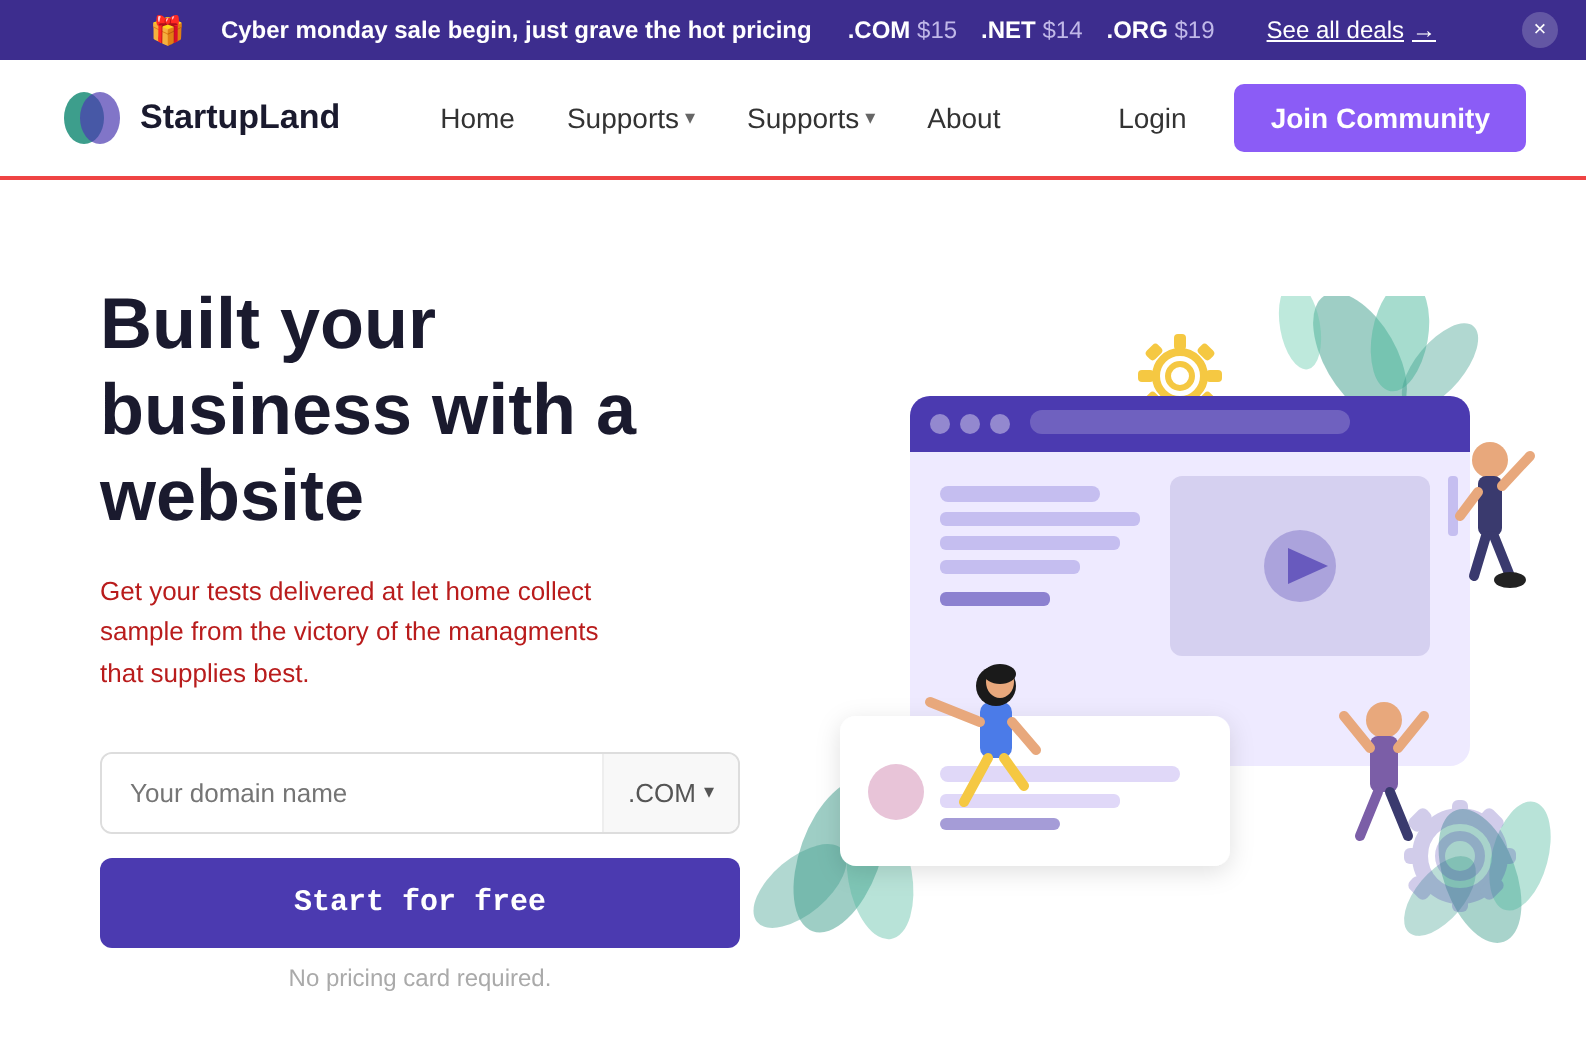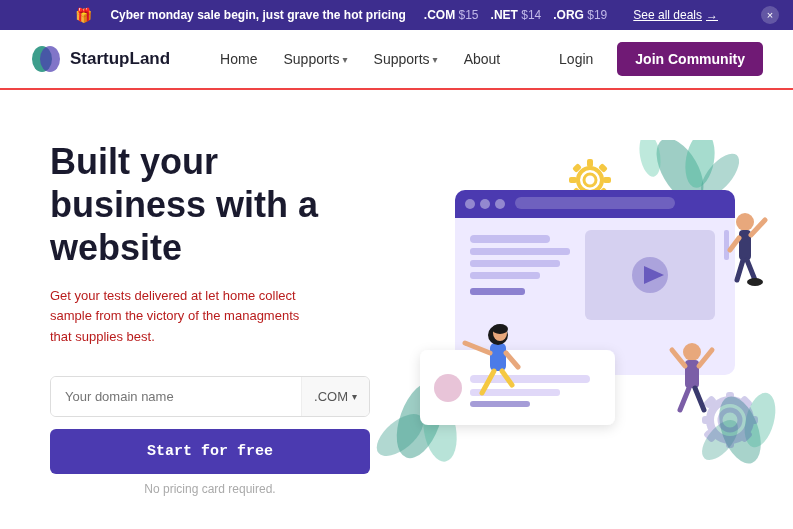--- a/index.html
+++ b/index.html
@@ -34,25 +34,26 @@
       border-bottom: 2px solid #ef4444;
     }
     .logo { display: flex; align-items: center; gap: 8px; margin-right: 40px; }
     .logo-icon { width: 32px; height: 32px; }
     .logo-text { font-size: 17px; font-weight: 700; color: #1a1a2e; }
     .nav-links { display: flex; align-items: center; gap: 6px; flex: 1; }
     .nav-link { font-size: 14px; color: #333; padding: 6px 10px; cursor: pointer; text-decoration: none; display: flex; align-items: center; gap: 3px; }
     .nav-chevron { font-size: 10px; color: #666; }
     .nav-actions { display: flex; align-items: center; gap: 12px; }
     .btn-login { font-size: 14px; color: #333; cursor: pointer; padding: 6px 12px; text-align: center; }
-    .btn-join { background: #701a75; color: #fff; border: none; border-radius: 5px; padding: 9px 18px; font-size: 14px; font-weight: 600; cursor: pointer; }
+    .btn-join { background: #8b5cf6; color: #fff; border: none; border-radius: 5px; padding: 9px 18px; font-size: 14px; font-weight: 600; cursor: pointer; }
 
     
     .hero {
       display: flex;
+      align-items: center;
       padding: 50px 50px 30px 50px;
       min-height: 380px;
       position: relative;
       overflow: hidden;
     }
     .hero-content { flex: 0 0 320px; z-index: 2; }
     .hero-title { font-size: 36px; font-weight: 800; color: #1a1a2e; line-height: 1.2; margin-bottom: 16px; }
     .hero-subtitle { font-size: 13px; color: #b91c1c; line-height: 1.6; margin-bottom: 28px; max-width: 260px; }
     .domain-input-row {
       display: flex;

